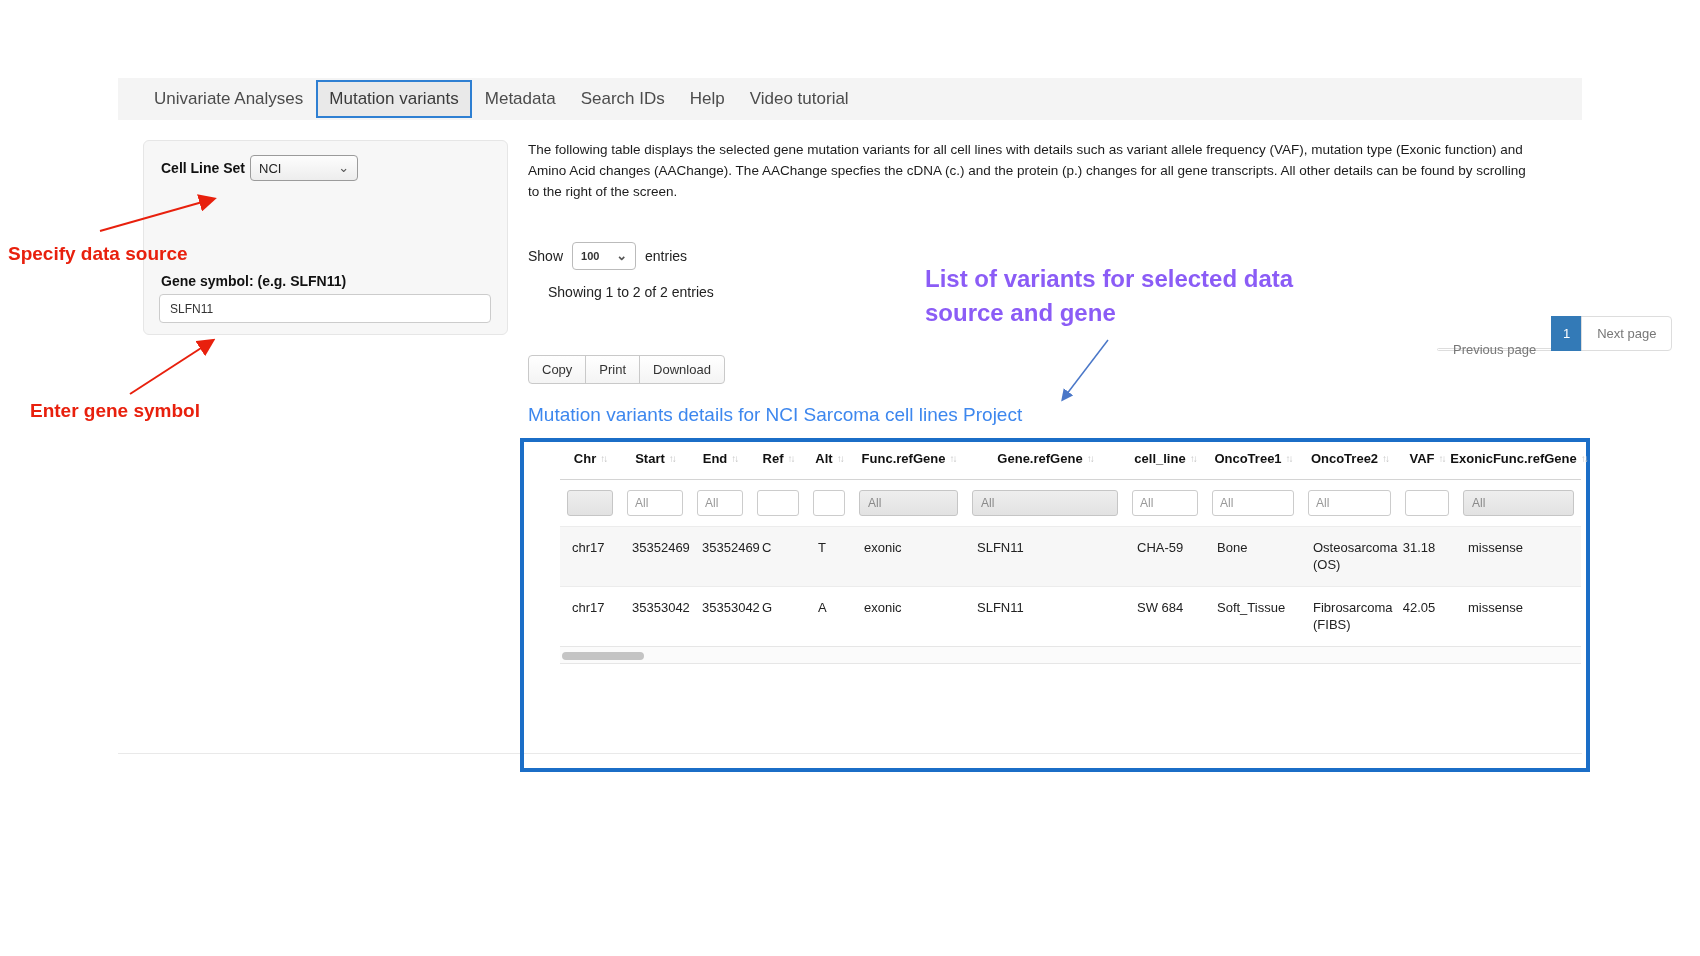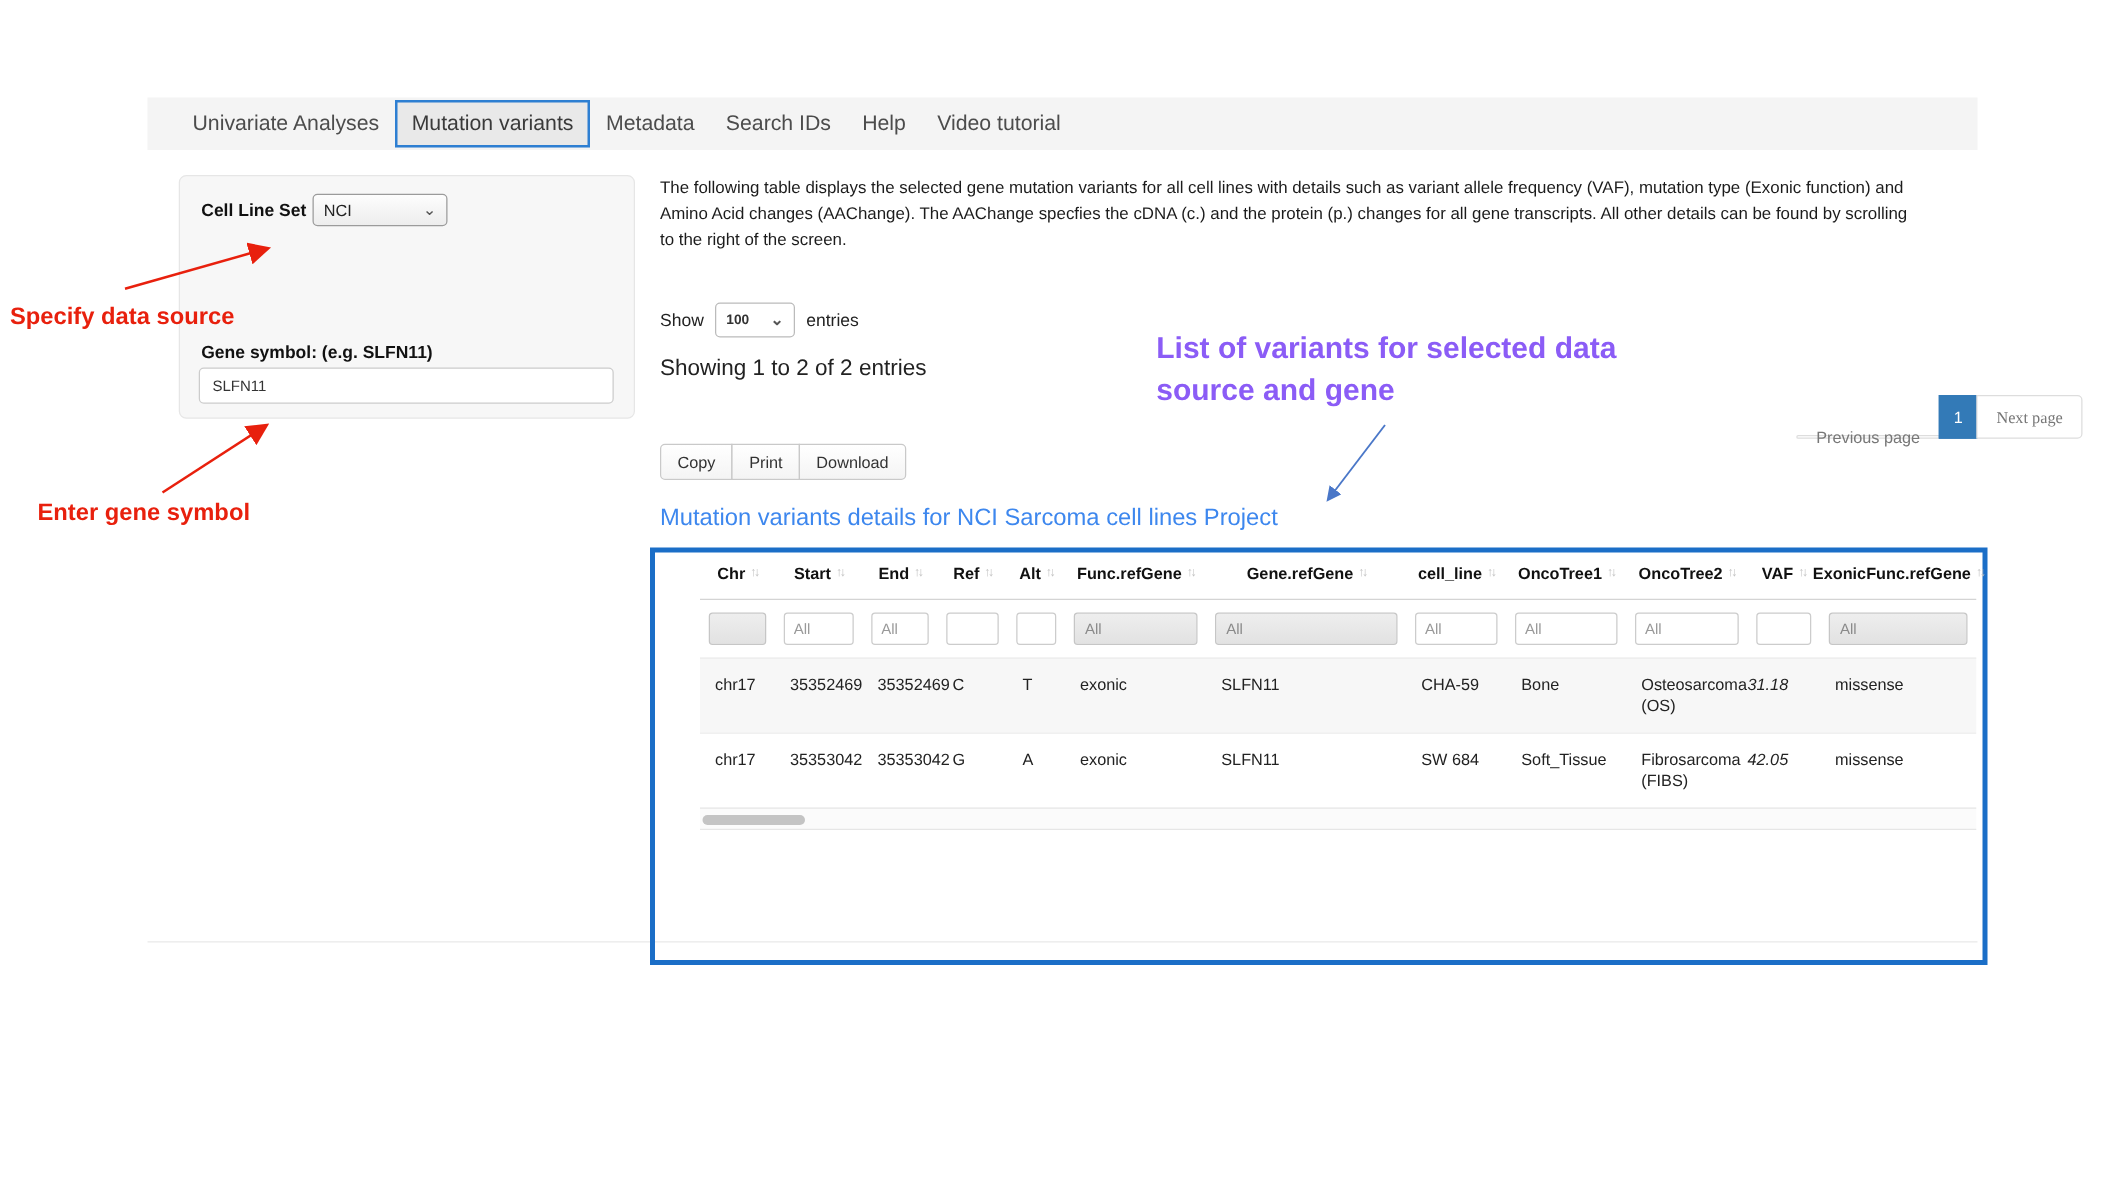--- a/index.html
+++ b/index.html
@@ -35,35 +35,35 @@
                color:#8b5cf6; line-height:34px; }
   .arrows { position:absolute; left:0; top:0; width:1700px; height:956px; pointer-events:none; }
 
   
   .description { position:absolute; left:528px; top:139px; width:1002px; font-size:13.5px;
                  line-height:21px; color:#1c1c1c; }
   .show-row { position:absolute; left:528px; top:242px; display:flex; align-items:center; gap:9px;
               font-size:14px; color:#222; }
   .show-select { display:flex; align-items:center; justify-content:space-between; width:64px; height:28px;
                  border:1px solid #bbb; border-radius:4px; background:#fff; font-size:11px; color:#333; padding:0 8px;font-weight:bold; }
-  .showing { position:absolute; left:528px; top:284px; font-size:18px; color:#222; }
+  .showing { position:absolute; left:548px; top:284px; font-size:14px; color:#222; }
   .btn-group { position:absolute; left:528px; top:355px; display:flex; }
   .dt-btn { height:29px; padding:0 13px; font-size:13px; color:#333; background:linear-gradient(#ffffff,#f4f4f4);
             border:1px solid #c9c9c9; margin-left:-1px; display:flex; align-items:center; cursor:default;
             font-family:"Liberation Sans", sans-serif; }
   .dt-btn.first { border-radius:4px 0 0 4px; margin-left:0; }
   .dt-btn.last { border-radius:0 4px 4px 0; }
   .table-link { position:absolute; left:528px; top:404px; font-size:19px; color:#3d87ee; cursor:pointer; }
 
   
   .pagination { position:absolute; left:1437px; top:316px; display:flex; font-size:13px; height:35px; }
   .page-btn { display:flex; align-items:center; padding:0 15px; color:#777; background:#fff;
               border:1px solid #ddd; cursor:default; }
   .page-btn.prev { border-radius:4px 0 0 4px;margin-top:32px; }
-  .page-btn.next { border-radius:0 4px 4px 0; margin-left:-1px;font-family:Liberation Serif, serif; }
+  .page-btn.next { border-radius:0 4px 4px 0; margin-left:-1px; }
   .page-num { display:flex; align-items:center; justify-content:center; width:31px; background:#337ab7;
               border:1px solid #337ab7; color:#fff; margin-left:-1px; }
 
   
   .divider { position:absolute; left:118px; top:753px; width:1464px; height:1px; background:#e9e9e9; }
 
   
   .blue-box { position:absolute; left:520px; top:438px; width:1070px; height:334px;
               border:4px solid #1b6ec7; background:transparent; }
 
@@ -79,21 +79,21 @@
   .filter-input { width:calc(100% - 14px); height:26px; border:1px solid #ccc; border-radius:3px;
                   font-size:12px; color:#333; padding:0 7px; background:#fff;
                   font-family:"Liberation Sans", sans-serif; }
   .filter-input::placeholder { color:#999; opacity:1; }
   .filter-select { width:calc(100% - 14px); height:26px; border:1px solid #c6c6c6; border-radius:3px;
                    background:linear-gradient(#eeeeee,#e2e2e2); color:#8a8a8a; font-size:12px;
                    display:flex; align-items:center; padding:0 8px; }
   .tr { min-height:60px; border-top:1px solid #ececec; }
   .tr.striped { background:#f7f7f7; }
   .td { padding:12px 6px 0 12px; font-size:13px; color:#222; line-height:17px; }
-  .td.vaf { text-align:left; padding-right:16px; padding-left:0;font-style:italic; }
+  .td.vaf { text-align:center; padding-right:16px; padding-left:0; }
   .scroll-strip { position:relative; height:18px; background:#fbfbfb; border-top:1px solid #e6e6e6;
                   border-bottom:1px solid #e6e6e6; }
   .scroll-thumb { position:absolute; left:2px; top:5px; width:82px; height:8px; border-radius:4px;
                   background:#c4c4c4; cursor:pointer; }
 </style>
 </head>
 <body>
 
 <div class="page">
 

